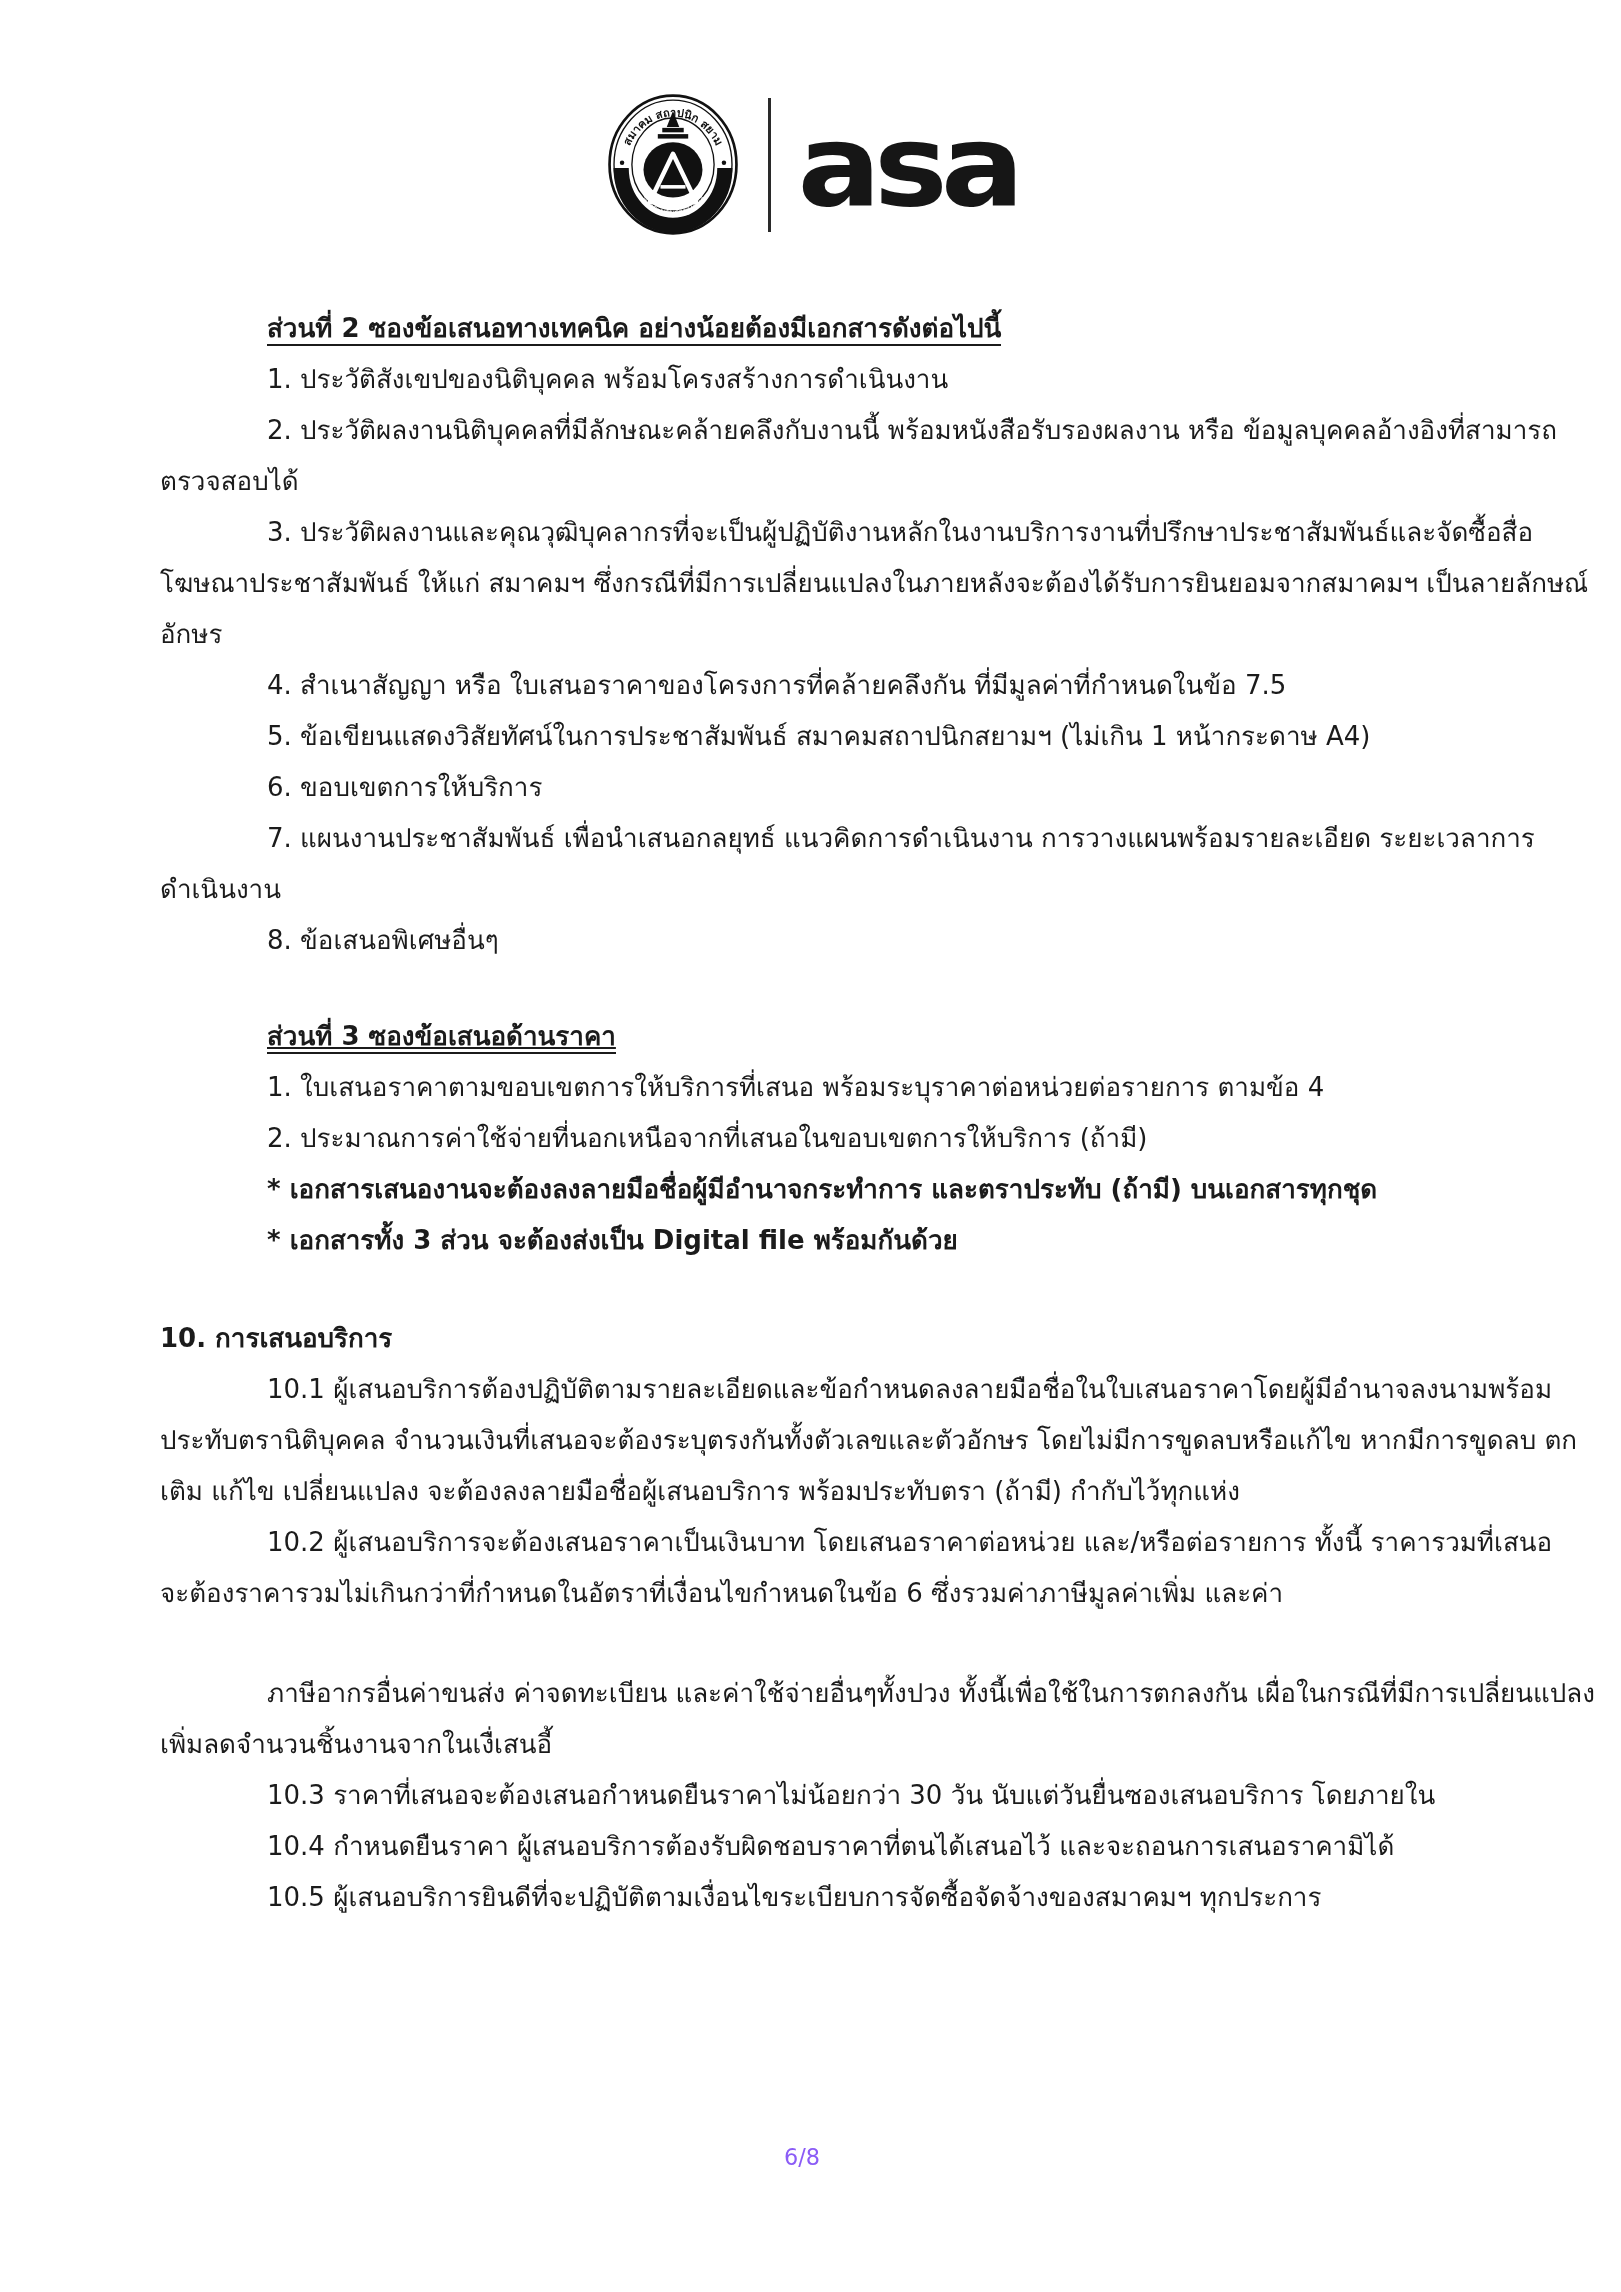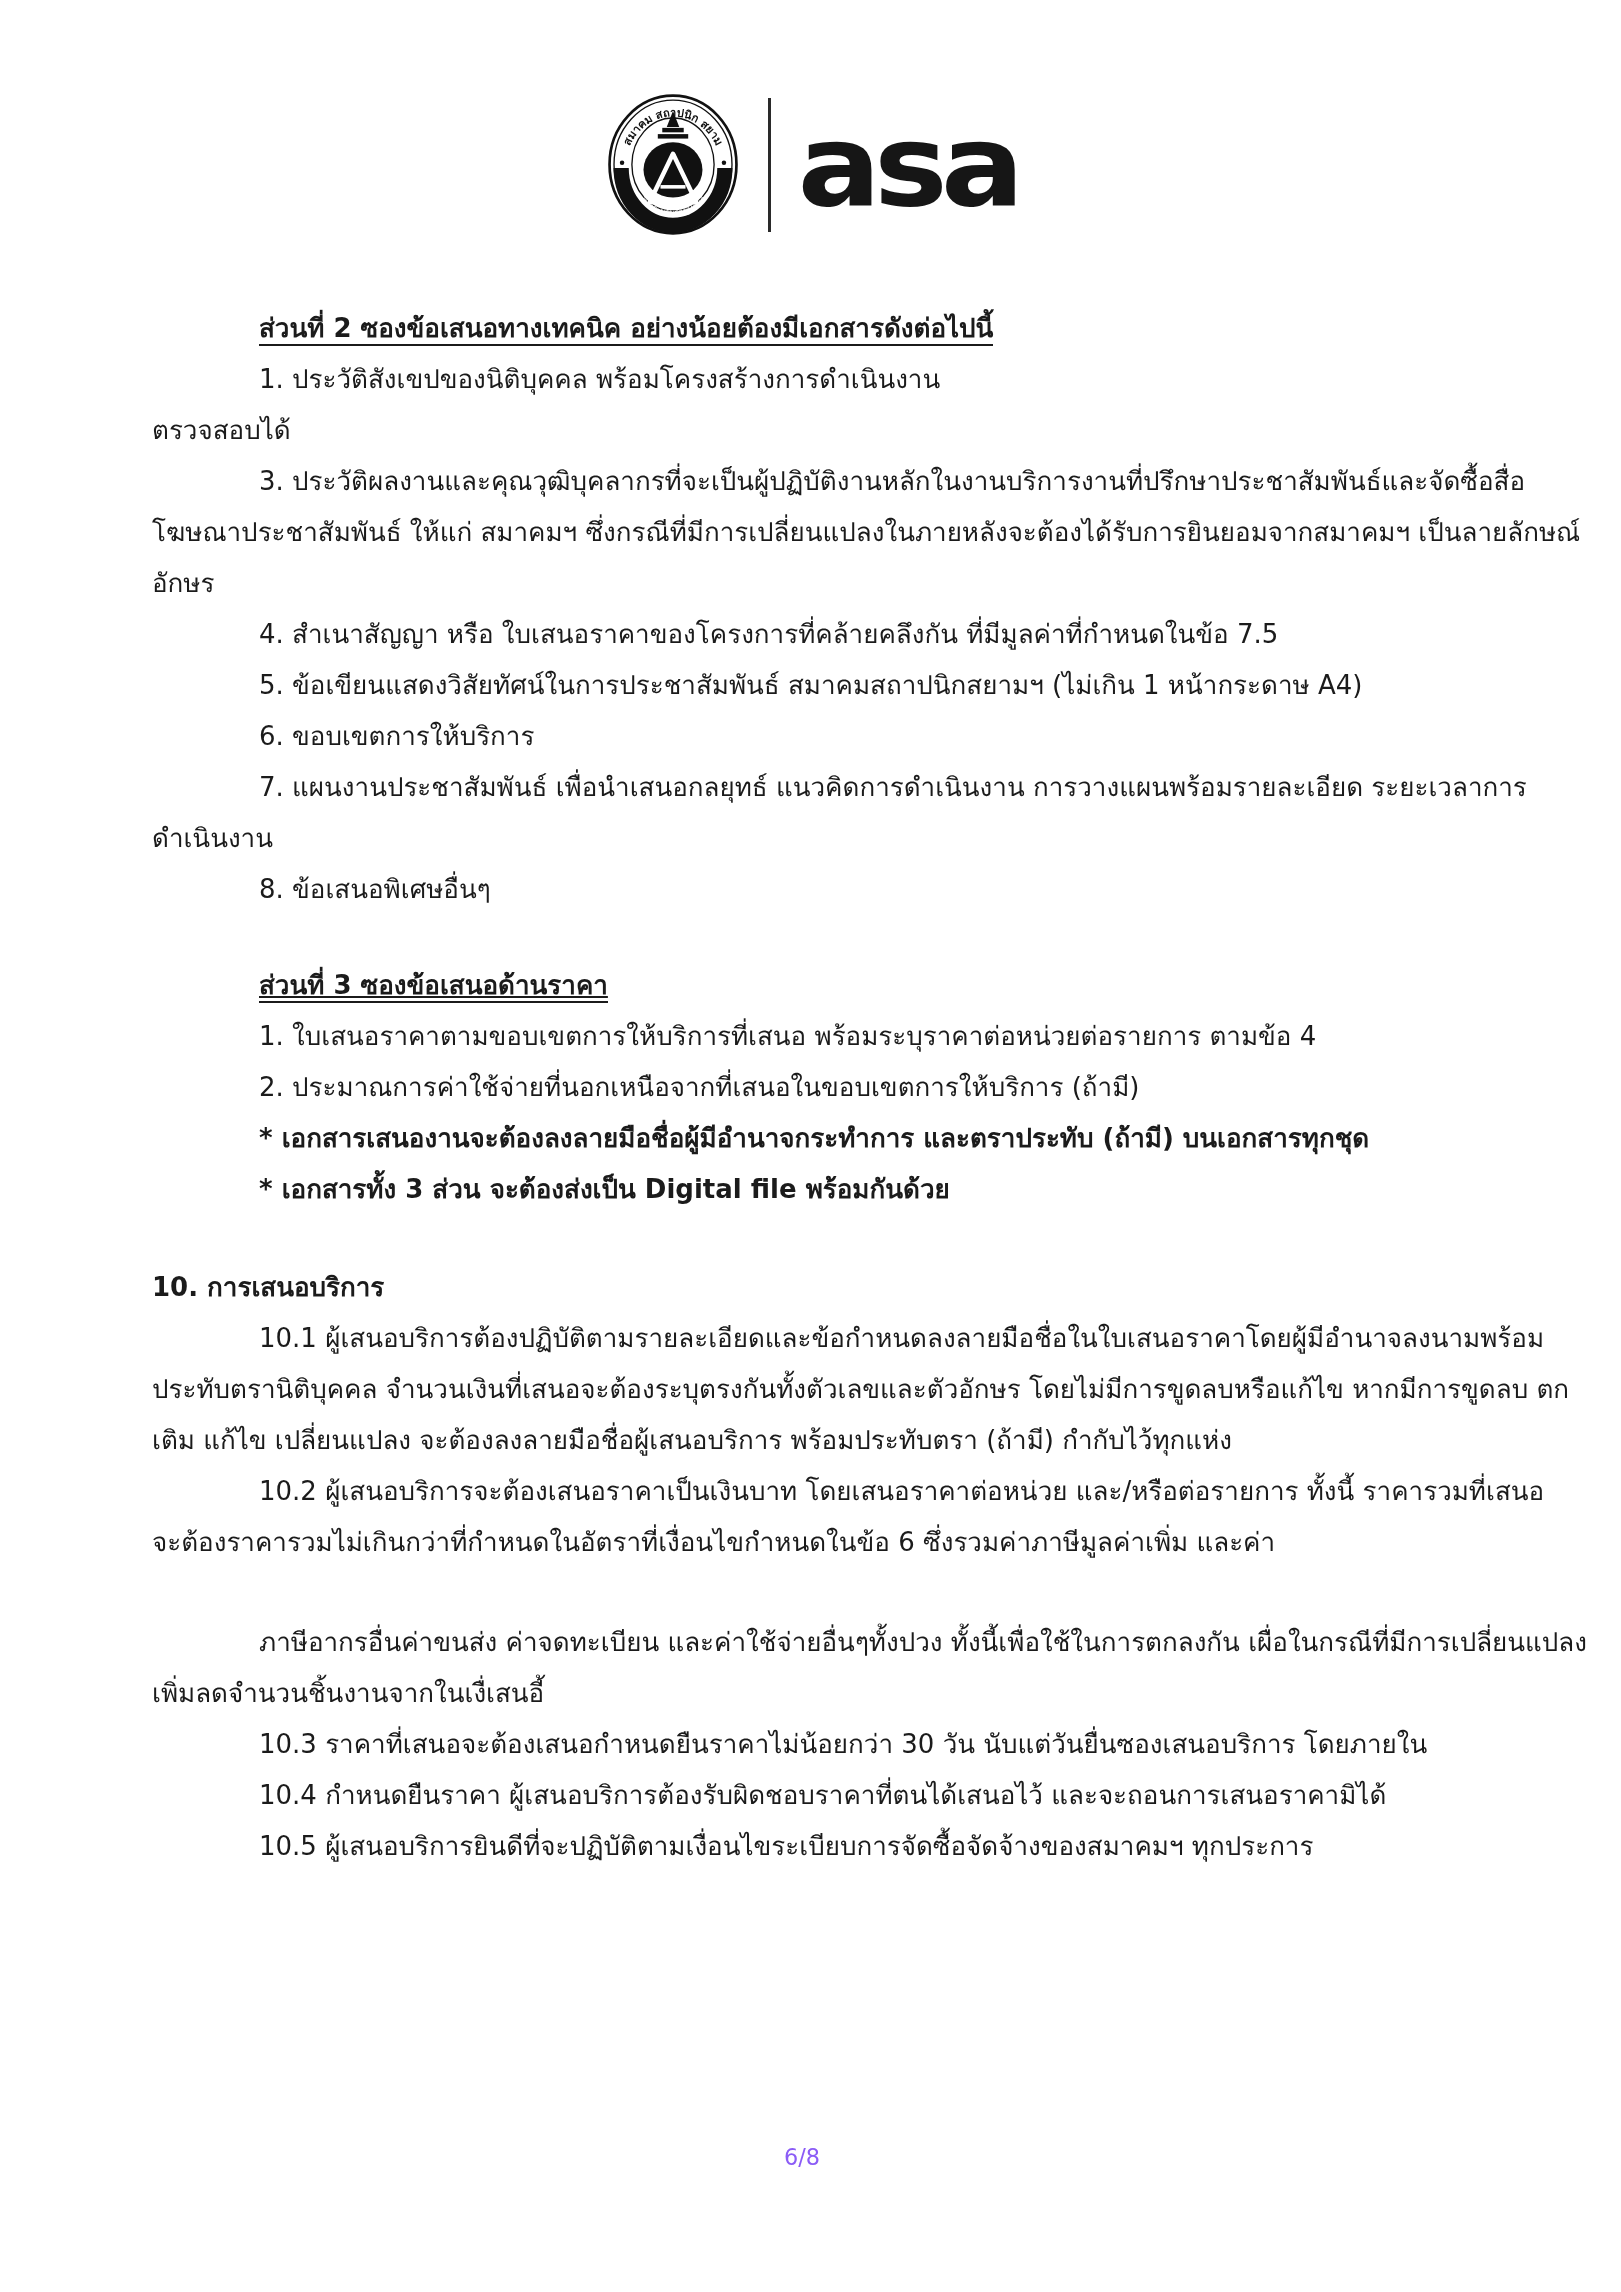--- a/index.html
+++ b/index.html
@@ -18,21 +18,21 @@
     display:flex;justify-content:center;align-items:center;gap:27px;
   }
   .emblem{display:block;}
   .logo-divider{width:2.7px;height:134px;background:#2a2a2a;}
   .asa-word{
     font-size:124px;font-weight:bold;letter-spacing:-7.2px;line-height:1;
     color:#161616;transform:scaleY(.92);
   }
   
   .content{
-    position:absolute;left:152px;top:303px;width:1343px;
+    position:absolute;left:160px;top:303px;width:1343px;
     font-size:26px;
   }
   .ln{line-height:51px;white-space:nowrap;}
   .ln.ind{padding-left:107px;}
   .ln.b{font-weight:bold;}
   .ln.h{font-weight:bold;}
   .ln.h span{border-bottom:2.7px solid #1b1b1b;padding-bottom:0.9px;}
   
   .footer{
     position:absolute;top:2144px;left:0;right:18px;
@@ -71,20 +71,21 @@
       <line x1="61" y1="105" x2="89" y2="105" stroke="#ffffff" stroke-width="4"></line>
       <circle cx="75" cy="70" r="3" fill="#ffffff"></circle>
     </svg>
     <div class="logo-divider"></div>
     <div class="asa-word">asa</div>
   </div>
 
   <main class="content">
       <div class="ln ind h"><span>ส่วนที่ 2 ซองข้อเสนอทางเทคนิค อย่างน้อยต้องมีเอกสารดังต่อไปนี้</span></div>
       <div class="ln ind">1. ประวัติสังเขปของนิติบุคคล พร้อมโครงสร้างการดำเนินงาน</div>
+      <div class="ln ind">2. ประวัติผลงานนิติบุคคลที่มีลักษณะคล้ายคลึงกับงานนี้ พร้อมหนังสือรับรองผลงาน หรือ ข้อมูลบุคคลอ้างอิงที่สามารถ</div>
       <div class="ln">ตรวจสอบได้</div>
       <div class="ln ind">3. ประวัติผลงานและคุณวุฒิบุคลากรที่จะเป็นผู้ปฏิบัติงานหลักในงานบริการงานที่ปรึกษาประชาสัมพันธ์และจัดซื้อสื่อ</div>
       <div class="ln">โฆษณาประชาสัมพันธ์ ให้แก่ สมาคมฯ ซึ่งกรณีที่มีการเปลี่ยนแปลงในภายหลังจะต้องได้รับการยินยอมจากสมาคมฯ เป็นลายลักษณ์</div>
       <div class="ln">อักษร</div>
       <div class="ln ind">4. สำเนาสัญญา หรือ ใบเสนอราคาของโครงการที่คล้ายคลึงกัน ที่มีมูลค่าที่กำหนดในข้อ 7.5</div>
       <div class="ln ind">5. ข้อเขียนแสดงวิสัยทัศน์ในการประชาสัมพันธ์ สมาคมสถาปนิกสยามฯ (ไม่เกิน 1 หน้ากระดาษ A4)</div>
       <div class="ln ind">6. ขอบเขตการให้บริการ</div>
       <div class="ln ind">7. แผนงานประชาสัมพันธ์ เพื่อนำเสนอกลยุทธ์ แนวคิดการดำเนินงาน การวางแผนพร้อมรายละเอียด ระยะเวลาการ</div>
       <div class="ln">ดำเนินงาน</div>
       <div class="ln ind">8. ข้อเสนอพิเศษอื่นๆ</div>

